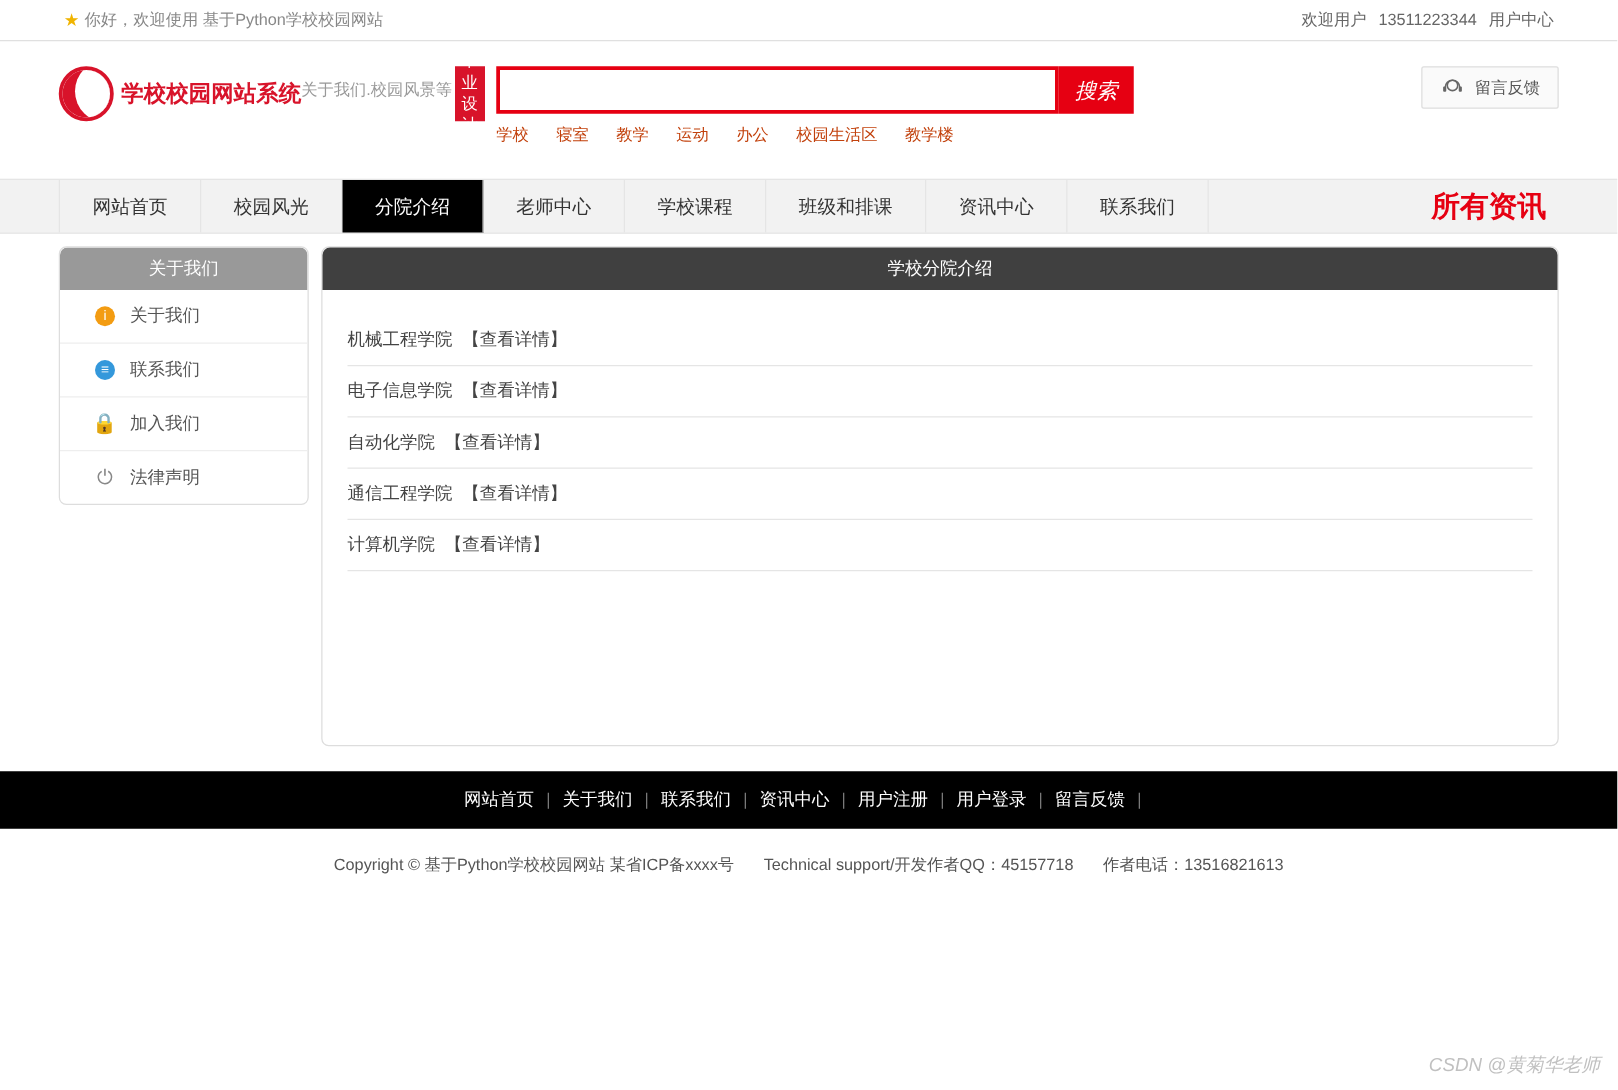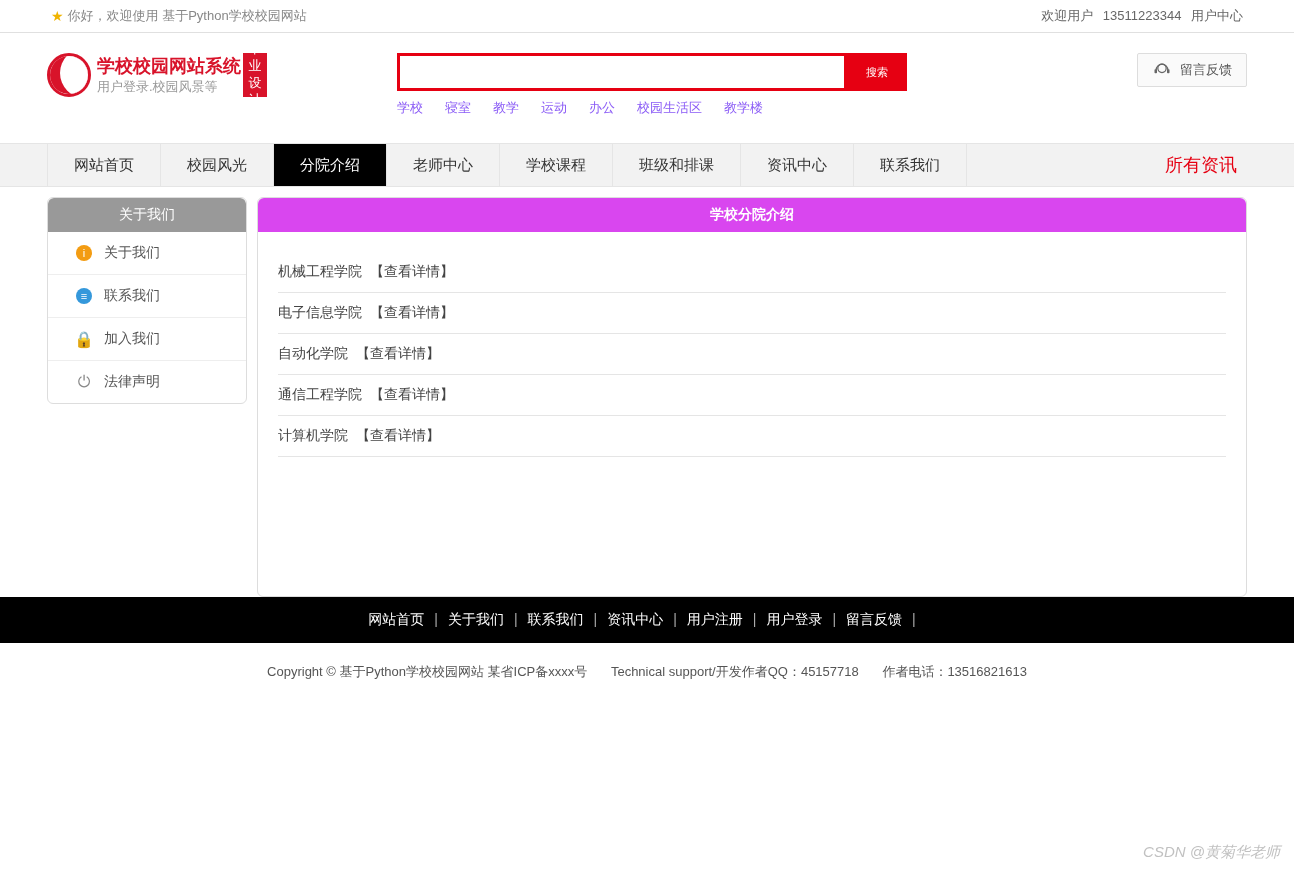--- a/index.html
+++ b/index.html
@@ -14,64 +14,64 @@
 .topbar-right { color: #666; font-size: 13px; }
 .topbar-right span { margin-left: 6px; text-align: right; }
 
 
 .header { padding: 20px 0 10px; }
 .header-inner { display: flex; align-items: flex-start; }
 .logo-block { display: flex; align-items: center; width: 350px; }
 .logo-circle { width: 44px; height: 44px; border-radius: 50%; border: 3px solid #d8132a; position: relative; margin-right: 6px; overflow: hidden; }
 .logo-circle::before { content: ""; position: absolute; width: 60px; height: 60px; background: #d8132a; border-radius: 50%; top: -18px; left: -18px; }
 .logo-circle::after { content: ""; position: absolute; width: 50px; height: 50px; background: #fff; border-radius: 50%; top: -8px; left: 10px; }
-.logo-text { display: flex; flex-direction: column; }
+.logo-text { display: flex; flex-direction: row; }
 .logo-title { color: #d8132a; font-size: 18px; font-weight: bold; }
 .logo-sub { color: #999; font-size: 13px; }
 .logo-badge { background: #d8132a; color: #fff; width: 24px; height: 44px; display: flex; align-items: center; justify-content: center; font-size: 13px; text-align: center; line-height: 1.3; margin-left: 2px; }
 
 .search-block { flex: 1; }
 .search-row { display: flex; }
 .search-input { width: 450px; height: 38px; border: 3px solid #e60012; padding: 0 8px; font-size: 14px; outline: none; }
-.search-btn { width: 60px; height: 38px; background: #e60012; color: #fff; border: none; font-size: 11px; cursor: pointer; }
-.search-tags { margin-top: 8px; font-size: 13px; color: #8b5cf6; }
+.search-btn { width: 60px; height: 38px; background: #e60012; color: #fff; border: none; font-size: 17px; cursor: pointer; font-style: italic; }
+.search-tags { margin-top: 8px; font-size: 13px; color: #c2410c; }
 .search-tags span { margin-right: 22px; cursor: pointer; }
 
 .feedback-block { width: 130px; display: flex; justify-content: flex-end; }
 .feedback-btn { display: flex; align-items: center; border: 1px solid #ddd; padding: 6px 14px; border-radius: 2px; color: #555; cursor: pointer; font-size: 13px; background: #fafafa; }
 .feedback-icon { width: 20px; height: 20px; margin-right: 8px; }
 
 
 .nav { background: #f2f2f2; height: 44px; margin-top: 16px; border-top: 1px solid #e5e5e5; border-bottom: 1px solid #e5e5e5; }
 .nav-inner { display: flex; align-items: stretch; height: 100%; }
 .nav-item { padding: 0 26px; display: flex; align-items: center; color: #333; font-size: 15px; cursor: pointer; border-right: 1px solid #e5e5e5; }
 .nav-item:first-child { border-left: 1px solid #e5e5e5; }
 .nav-item.active { background: #000; color: #fff; }
-.nav-right { margin-left: auto; display: flex; align-items: center; color: #e60012; font-weight: normal; font-size: 18px; padding-right: 10px; }
+.nav-right { margin-left: auto; display: flex; align-items: center; color: #e60012; font-weight: bold; font-size: 23px; padding-right: 10px; }
 
 
 .main { display: flex; margin-top: 10px; gap: 10px; }
 .sidebar { width: 200px; border: 1px solid #ddd; border-radius: 6px; overflow: hidden; align-self: flex-start; }
 .sidebar-title { background: #999; color: #fff; text-align: center; padding: 8px 0; font-size: 14px; border-radius: 6px 6px 0 0; }
 .sidebar-item { display: flex; align-items: center; padding: 12px 28px; border-top: 1px solid #eee; color: #555; font-size: 14px; cursor: pointer; }
 .sidebar-item:first-of-type { border-top: none; }
 .side-icon { width: 16px; height: 16px; margin-right: 12px; display: inline-flex; align-items: center; justify-content: center; border-radius: 50%; font-size: 11px; }
 .icon-orange { background: #f39c12; color: #fff; }
 .icon-blue { background: #3498db; color: #fff; }
 .icon-red { color: #e74c3c; font-size: 16px; }
 .icon-gray { color: #888; font-size: 16px; }
 
 .content { flex: 1; border: 1px solid #ddd; border-radius: 6px; min-height: 400px; padding-bottom: 20px; }
-.content-title { background: #d946ef; color: #fff; text-align: center; padding: 8px 0; font-size: 14px; border-radius: 6px 6px 0 0; font-weight: bold; }
+.content-title { background: #404040; color: #fff; text-align: center; padding: 8px 0; font-size: 14px; border-radius: 6px 6px 0 0; font-weight: normal; }
 .content-list { padding: 20px 20px 0; }
 .content-row { padding: 11px 0; border-bottom: 1px solid #e5e5e5; color: #444; font-size: 14px; }
 .content-row .detail-link { margin-left: 4px; cursor: pointer; }
 
 
-.footer-nav { background: #000; color: #fff; padding: 14px 0; text-align: center; font-size: 14px; }
+.footer-nav { background: #000; color: #fff; margin-top: 20px; padding: 14px 0; text-align: center; font-size: 14px; font-family: Liberation Serif, serif; }
 .footer-nav span.link { cursor: pointer; }
 .footer-nav span.sep { margin: 0 10px; color: #aaa; }
 .footer-info { text-align: center; padding: 20px 0; color: #555; font-size: 13px; }
 .footer-info span { margin: 0 10px; }
 
 .watermark { position: fixed; bottom: 10px; right: 14px; color: rgba(140,140,140,0.55); font-size: 15px; font-style: italic; }
 </style>
 </head>
 <body>
 
@@ -88,21 +88,21 @@
     </div>
   </div>
 </div>
 
 <div class="container header">
   <div class="header-inner">
     <div class="logo-block">
       <div class="logo-circle"></div>
       <div class="logo-text">
         <div class="logo-title">学校校园网站系统</div>
-        <div class="logo-sub">用户登录.校园风景等</div>
+        <div class="logo-sub">关于我们.校园风景等</div>
       </div>
       <div class="logo-badge">毕业设计</div>
     </div>
     <div class="search-block">
       <div class="search-row">
         <input class="search-input" type="text" placeholder="" style="">
         <button class="search-btn">搜索</button>
       </div>
       <div class="search-tags" id="search-tags"><span>学校</span><span>寝室</span><span>教学</span><span>运动</span><span>办公</span><span>校园生活区</span><span>教学楼</span></div>
     </div>

